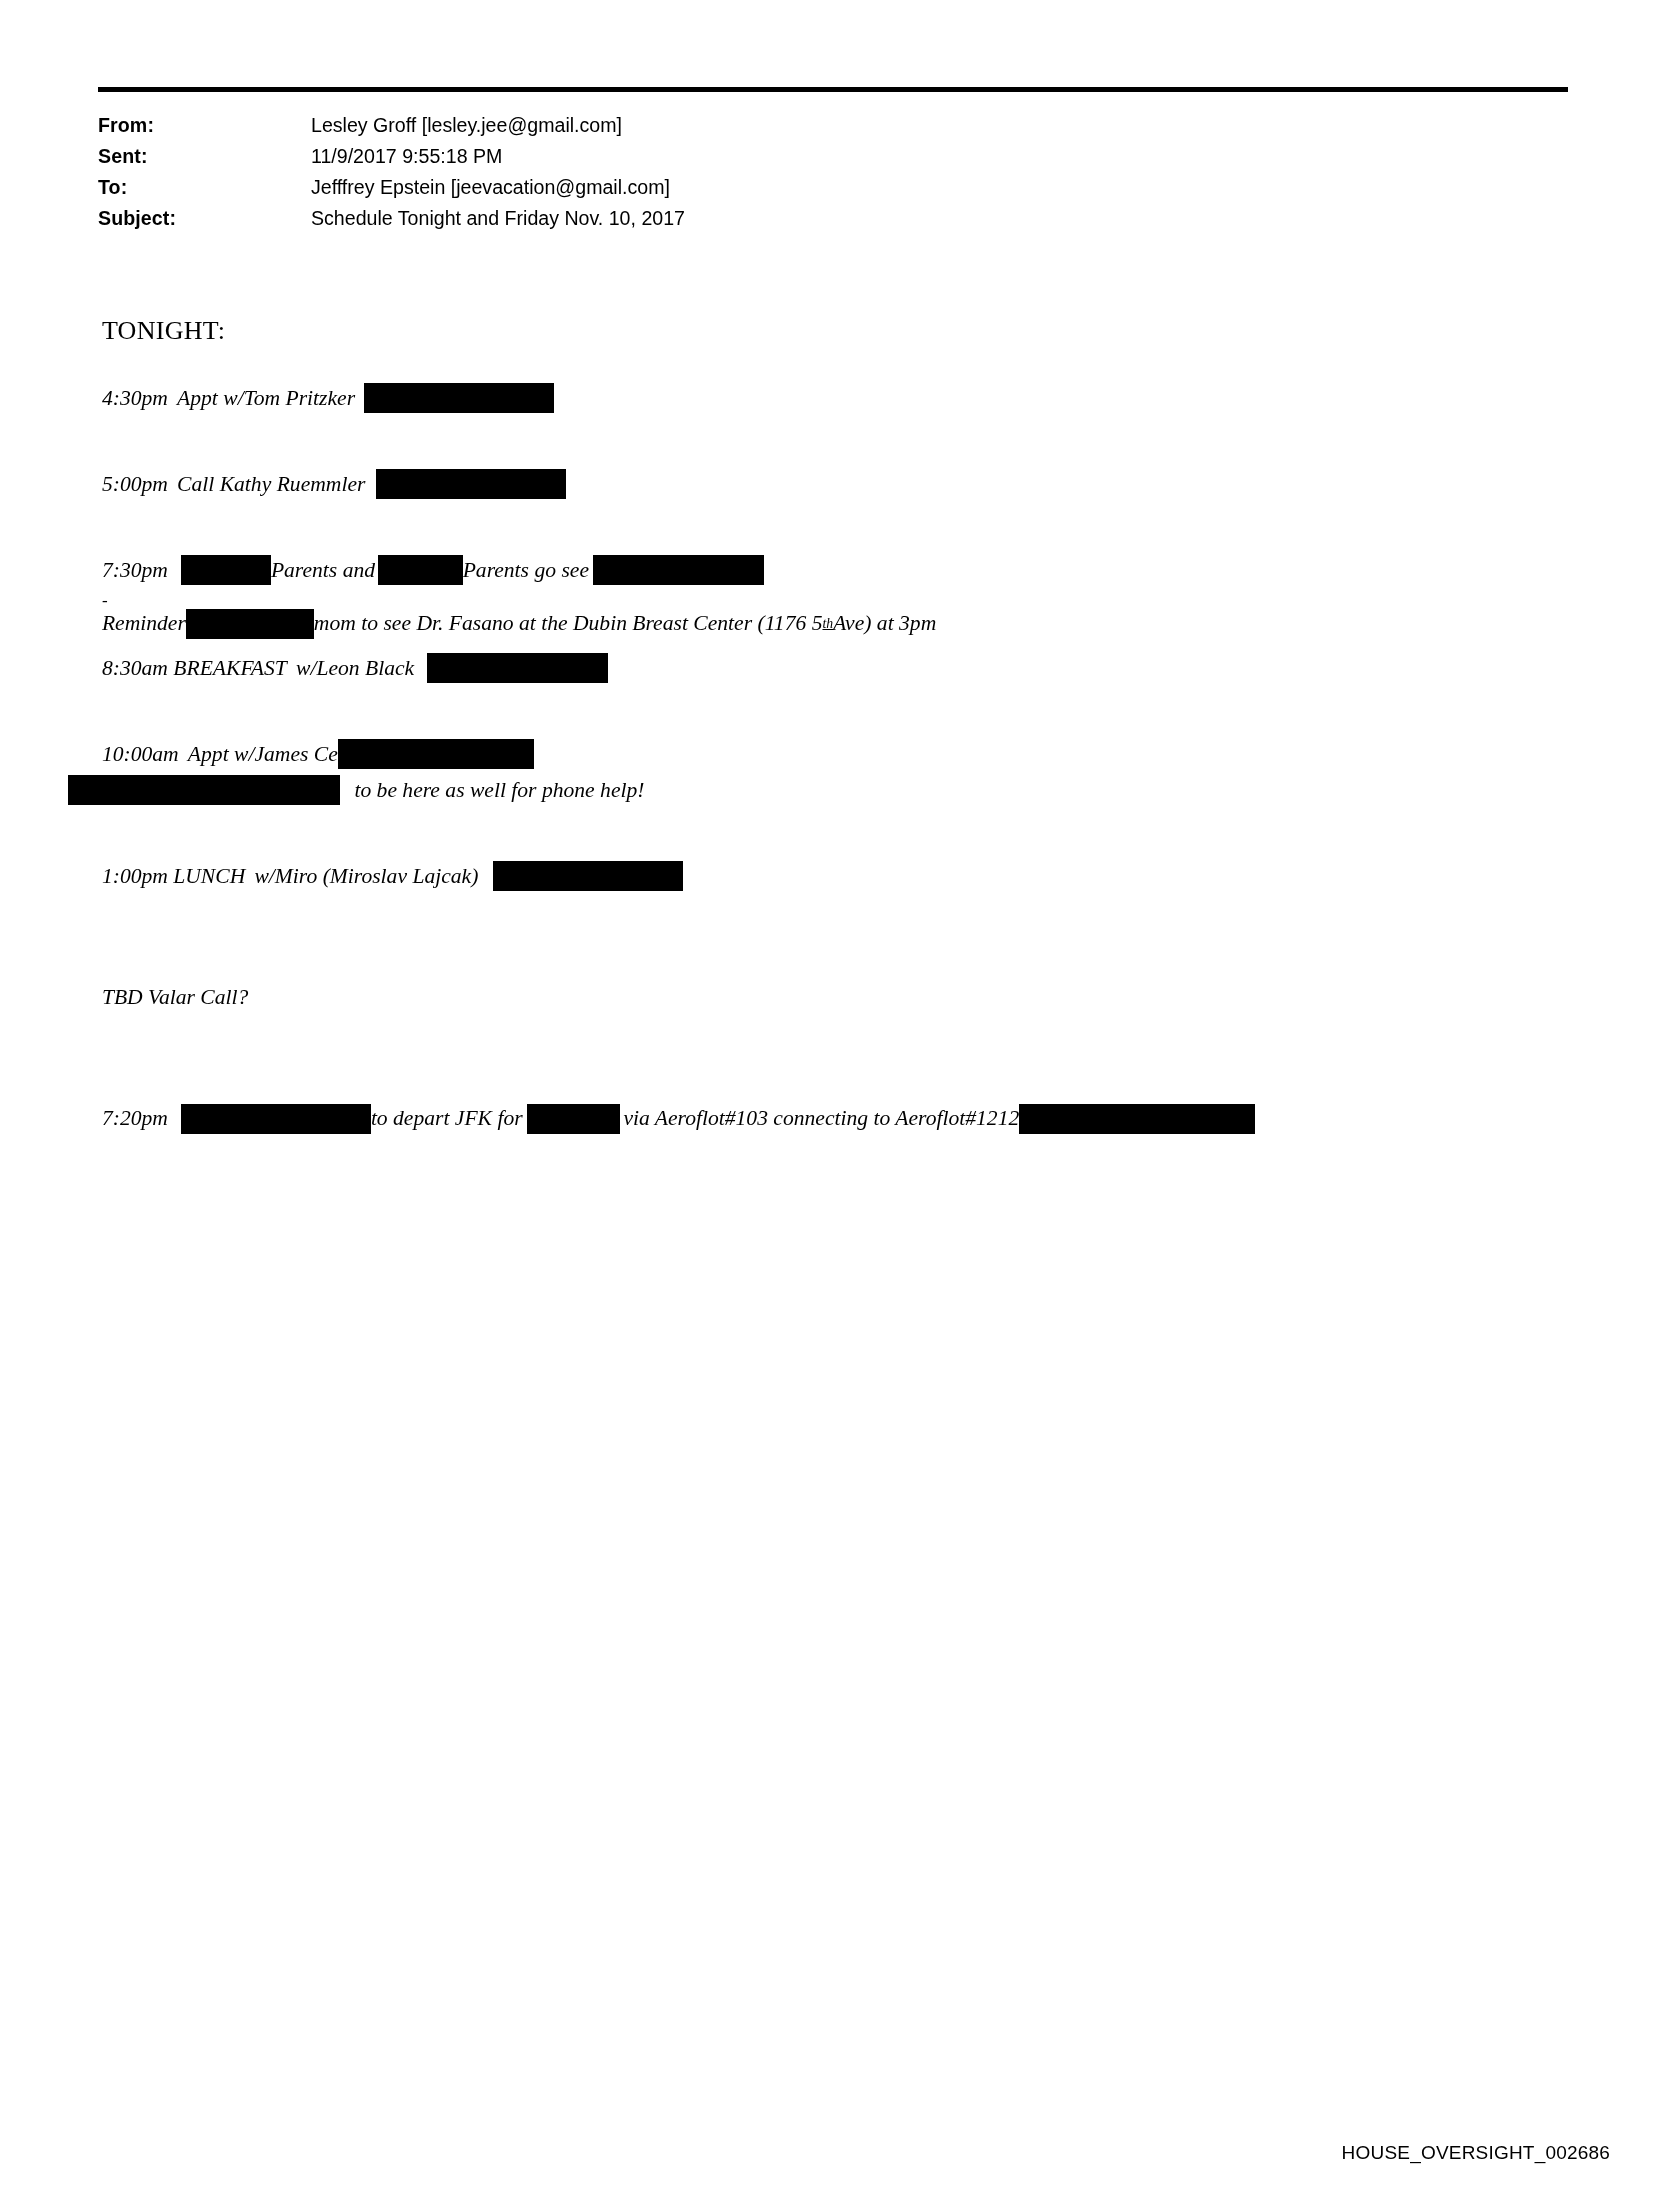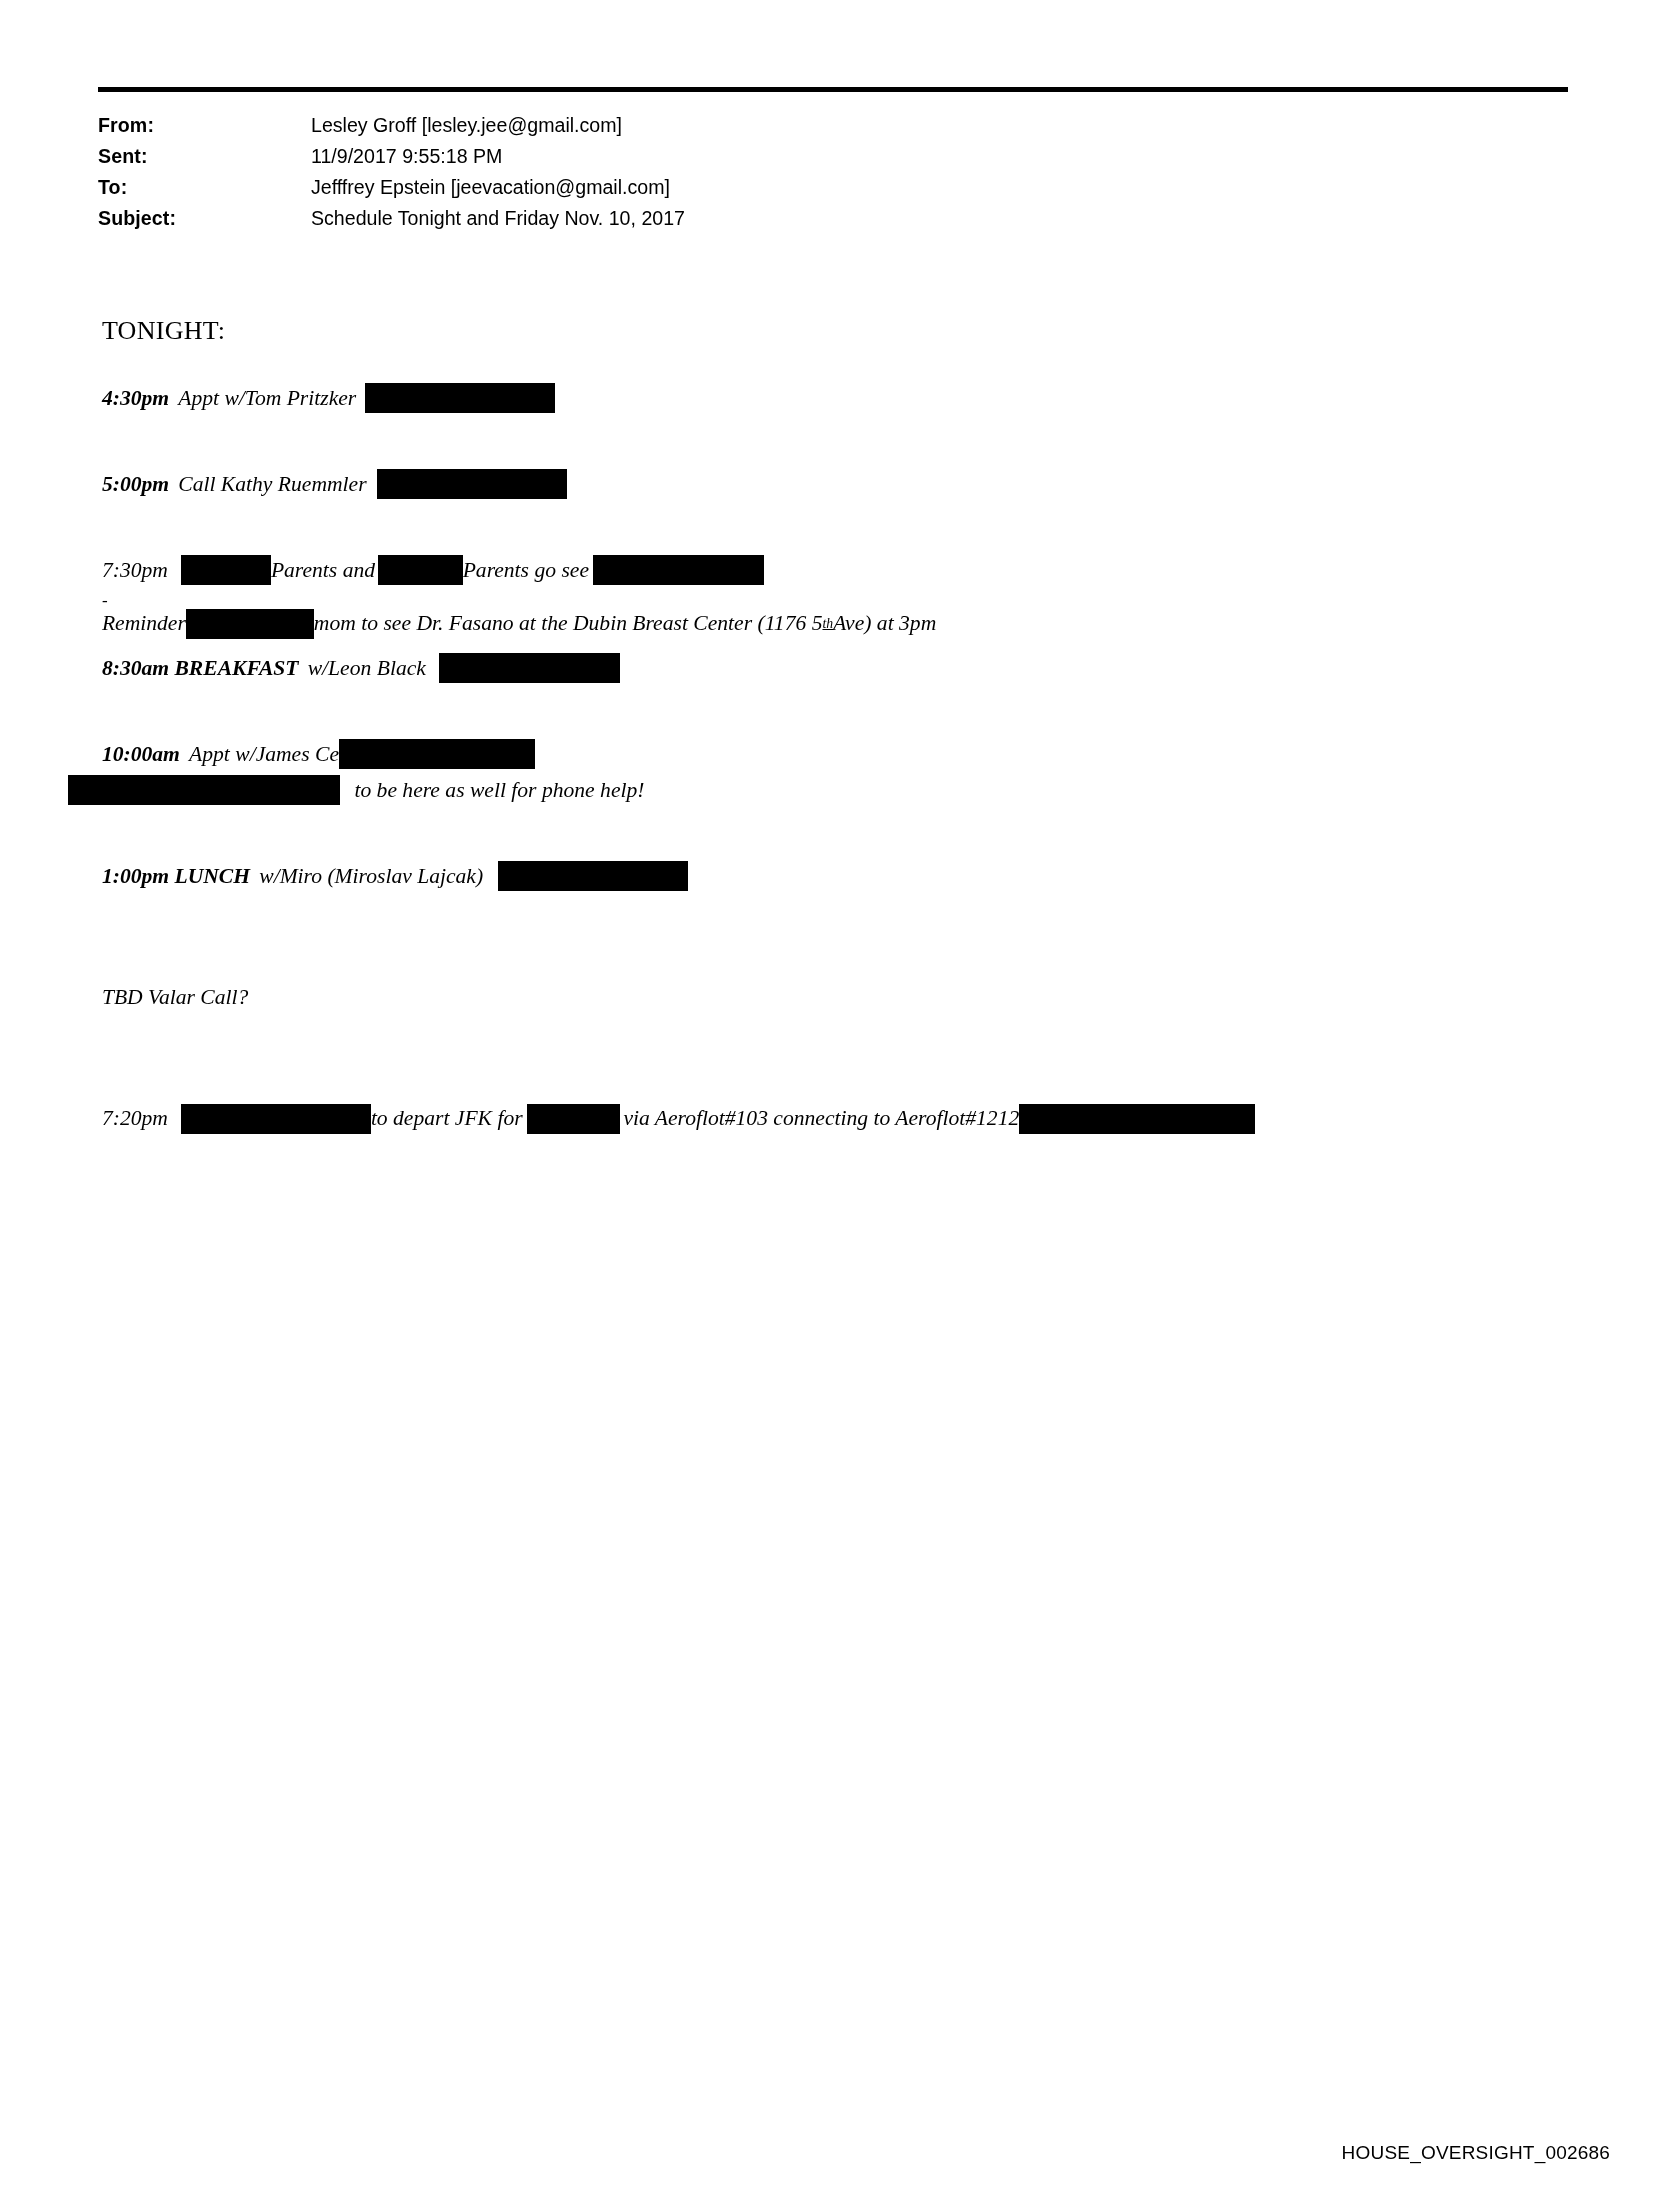--- a/index.html
+++ b/index.html
@@ -82,21 +82,21 @@
     margin: 0 0 0 3.9px;
     white-space: nowrap;
     display: flex;
     align-items: center;
   }
   .sp-lg { height: 56px; }
   .sp-md { height: 38px; }
   .sp-sm { height: 14.4px; }
   .sp-xs { height: 6.5px; }
 
-  b.t { font-weight: bold; font-style: italic; text-align: center; }
+  b.t { font-weight: normal; font-style: italic; text-align: center; }
   span.n { font-style: italic; }
   .sup { font-size: 13.7px; vertical-align: super; font-style: italic; text-decoration: underline; }
 
   .redact {
     display: inline-block;
     background: #000;
     height: 30px;
     vertical-align: middle;
     margin: 0 0px;
   }

